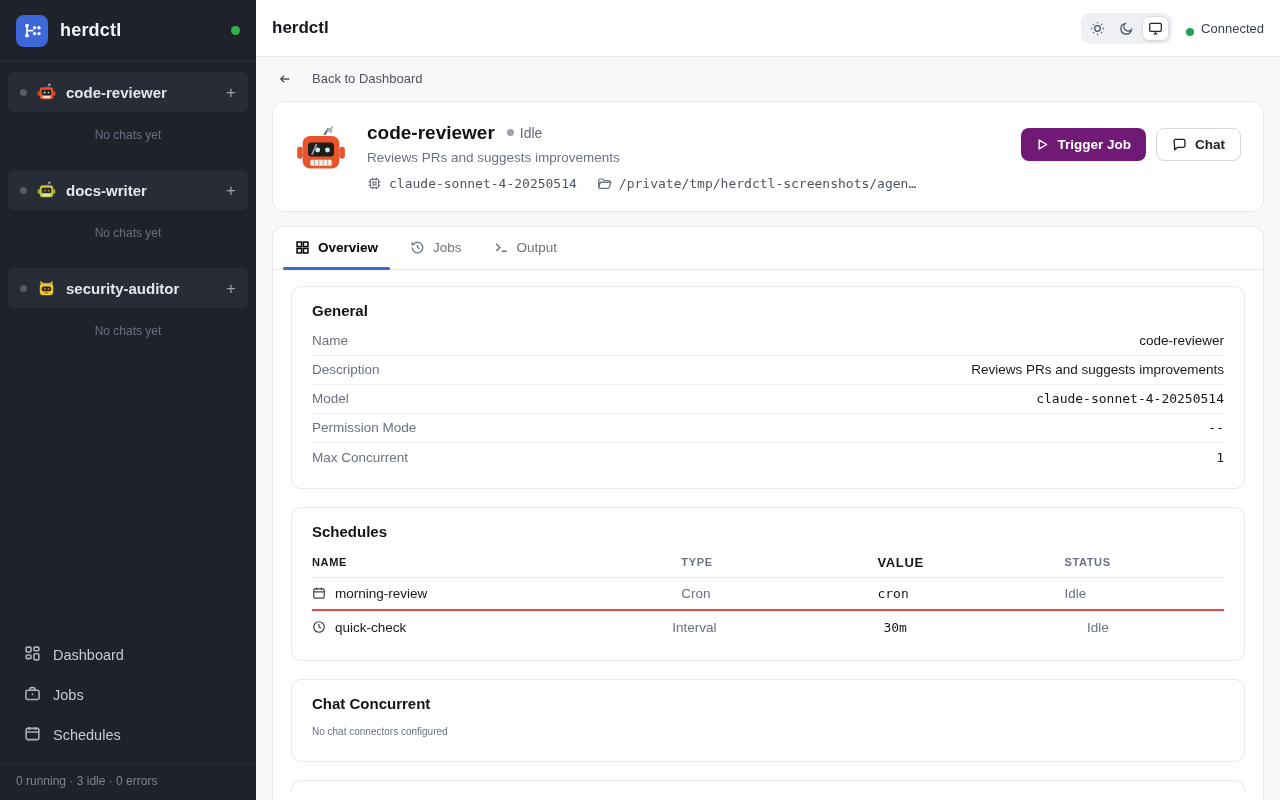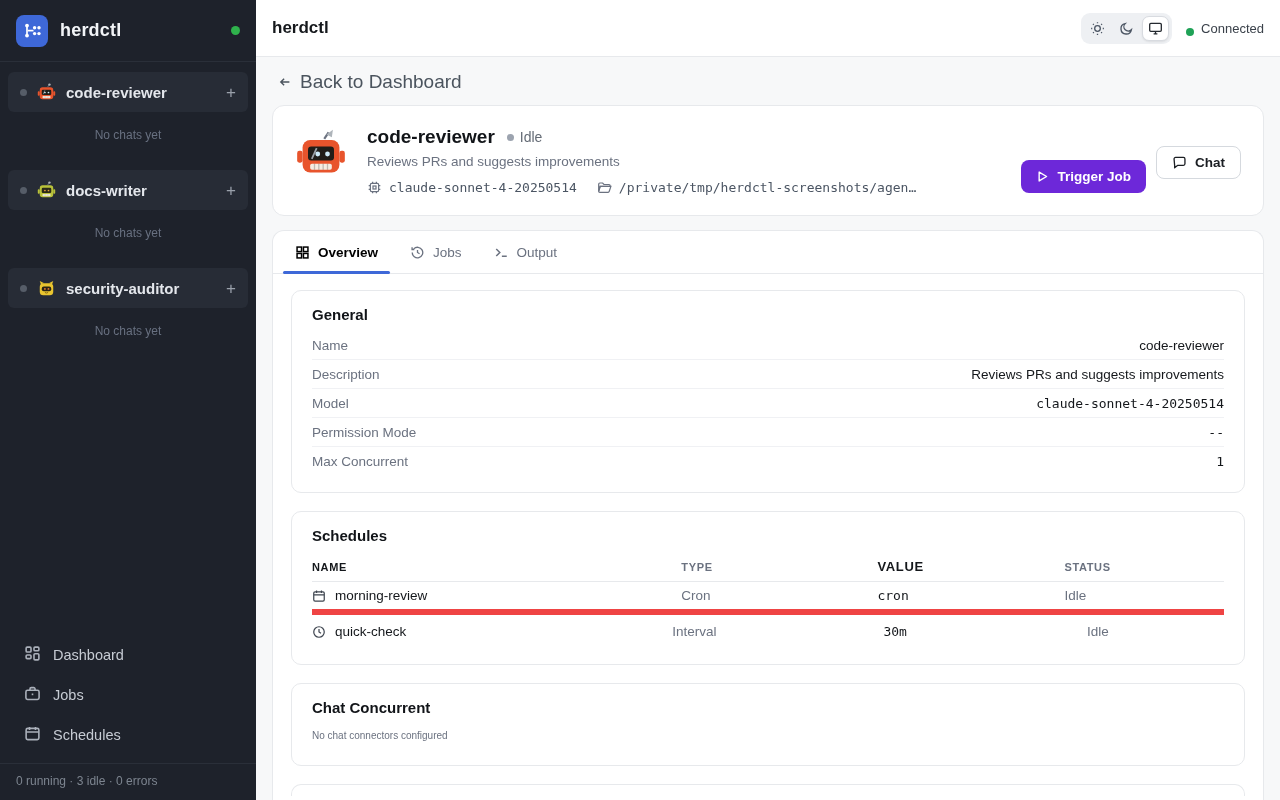--- a/index.html
+++ b/index.html
@@ -75,22 +75,22 @@
   .theme-btn.active {
     background:#ffffff; border:1px solid #d8dbe0; color:#24292f;
     box-shadow:0 1px 2px rgba(0,0,0,.08);
   }
   .conn { display:flex; align-items:flex-end; gap:7px; color:#3a414a; font-size:13px; }
   .conn-dot { width:8px; height:8px; border-radius:50%; background:#1fa257; }
 
   .content { flex:1; overflow:hidden; padding:0 16px; }
   .back-row { padding:14px 0 12px 6px; }
   .back-link {
-    display:inline-flex; align-items:center; gap:8px;
-    color:#4b545e; font-size:19px; cursor:pointer; text-decoration:none;
+    display:inline-flex; align-items:center; gap:20px;
+    color:#4b545e; font-size:13px; cursor:pointer; text-decoration:none;
   }
 
   .agent-card {
     background:#fff; border:1px solid #e7e9ec; border-radius:12px;
     padding:20px 22px; display:flex; align-items:flex-start; gap:20px;
   }
   .agent-avatar { width:52px; height:52px; flex:none; margin-top:2px; }
   .agent-head-name { display:flex; align-items:center; gap:12px; }
   .agent-title { font-size:19px; font-weight:700; color:#111418; }
   .idle-wrap { display:flex; align-items:center; gap:6px; color:#646b75; font-size:14px; }
@@ -98,21 +98,21 @@
   .agent-desc { color:#6b7280; font-size:13.5px; margin-top:6px; }
   .agent-meta { display:flex; align-items:center; gap:20px; margin-top:11px; color:#4b5563; font-size:13px; }
   .meta-item { display:flex; align-items:center; gap:7px; }
   .meta-item svg { color:#6b7280; flex:none; }
   .agent-actions { margin-left:auto; display:flex; gap:10px; align-items:center; margin-top:6px; }
   .btn {
     height:33px; border-radius:8px; font-size:13.5px; font-weight:600;
     display:inline-flex; align-items:center; gap:8px; padding:0 15px; cursor:pointer;
     font-family:inherit;
   }
-  .btn-trigger { background:#6d28d9; color:#ffffff; border:none;margin-top:28px; }
+  .btn-trigger { background:#701a75; color:#ffffff; border:none; }
   .btn-chat { background:#fff; color:#1b1e23; border:1px solid #d5d9de; }
 
   .tabs-panel {
     margin-top:14px; background:#fff; border:1px solid #e7e9ec;
     border-radius:12px 12px 0 0; border-bottom:none; min-height:620px;
   }
   .tab-strip { display:flex; border-bottom:1px solid #e7e9ec; padding:0 6px; }
   .tab {
     display:flex; align-items:center; gap:8px; padding:0 16px; height:42px;
     font-size:13.5px; color:#6b7280; cursor:pointer; position:relative; font-weight:500;
@@ -137,21 +137,21 @@
   .kv-value.mono { font-size:13px; }
 
   .sched-table { width:100%; }
   .sched-head {
     display:flex; align-items:center; height:30px; margin-top:6px;
     border-bottom:1px solid #e7e9ec;
     color:#6f7680; font-size:11px; font-weight:700; letter-spacing:.06em;
   }
   .sched-row {
     display:flex; align-items:center; height:33px;
-    border-bottom:6px solid #ef4444; font-size:13.5px;
+    border-bottom:2px solid #ef4444; font-size:13.5px;
   }
   .sched-row:last-child { border-bottom:none;gap:43px; }
   .col-name { width:40.5%; display:flex; align-items:center; gap:9px; color:#14171b; }
   .col-name svg { color:#3f4650; flex:none; }
   .col-type { width:21.5%; color:#6b7280; }
   .col-value { width:20.5%; color:#14171b; font-size:13px; }
   .col-status { width:17.5%; color:#6b7280; }
 
   .empty-text { color:#6b7280; font-size:10px; padding:6px 0 8px 0; }
   .card-partial { height:12px; padding:0; border-radius:10px 10px 0 0; border-bottom:none; }

